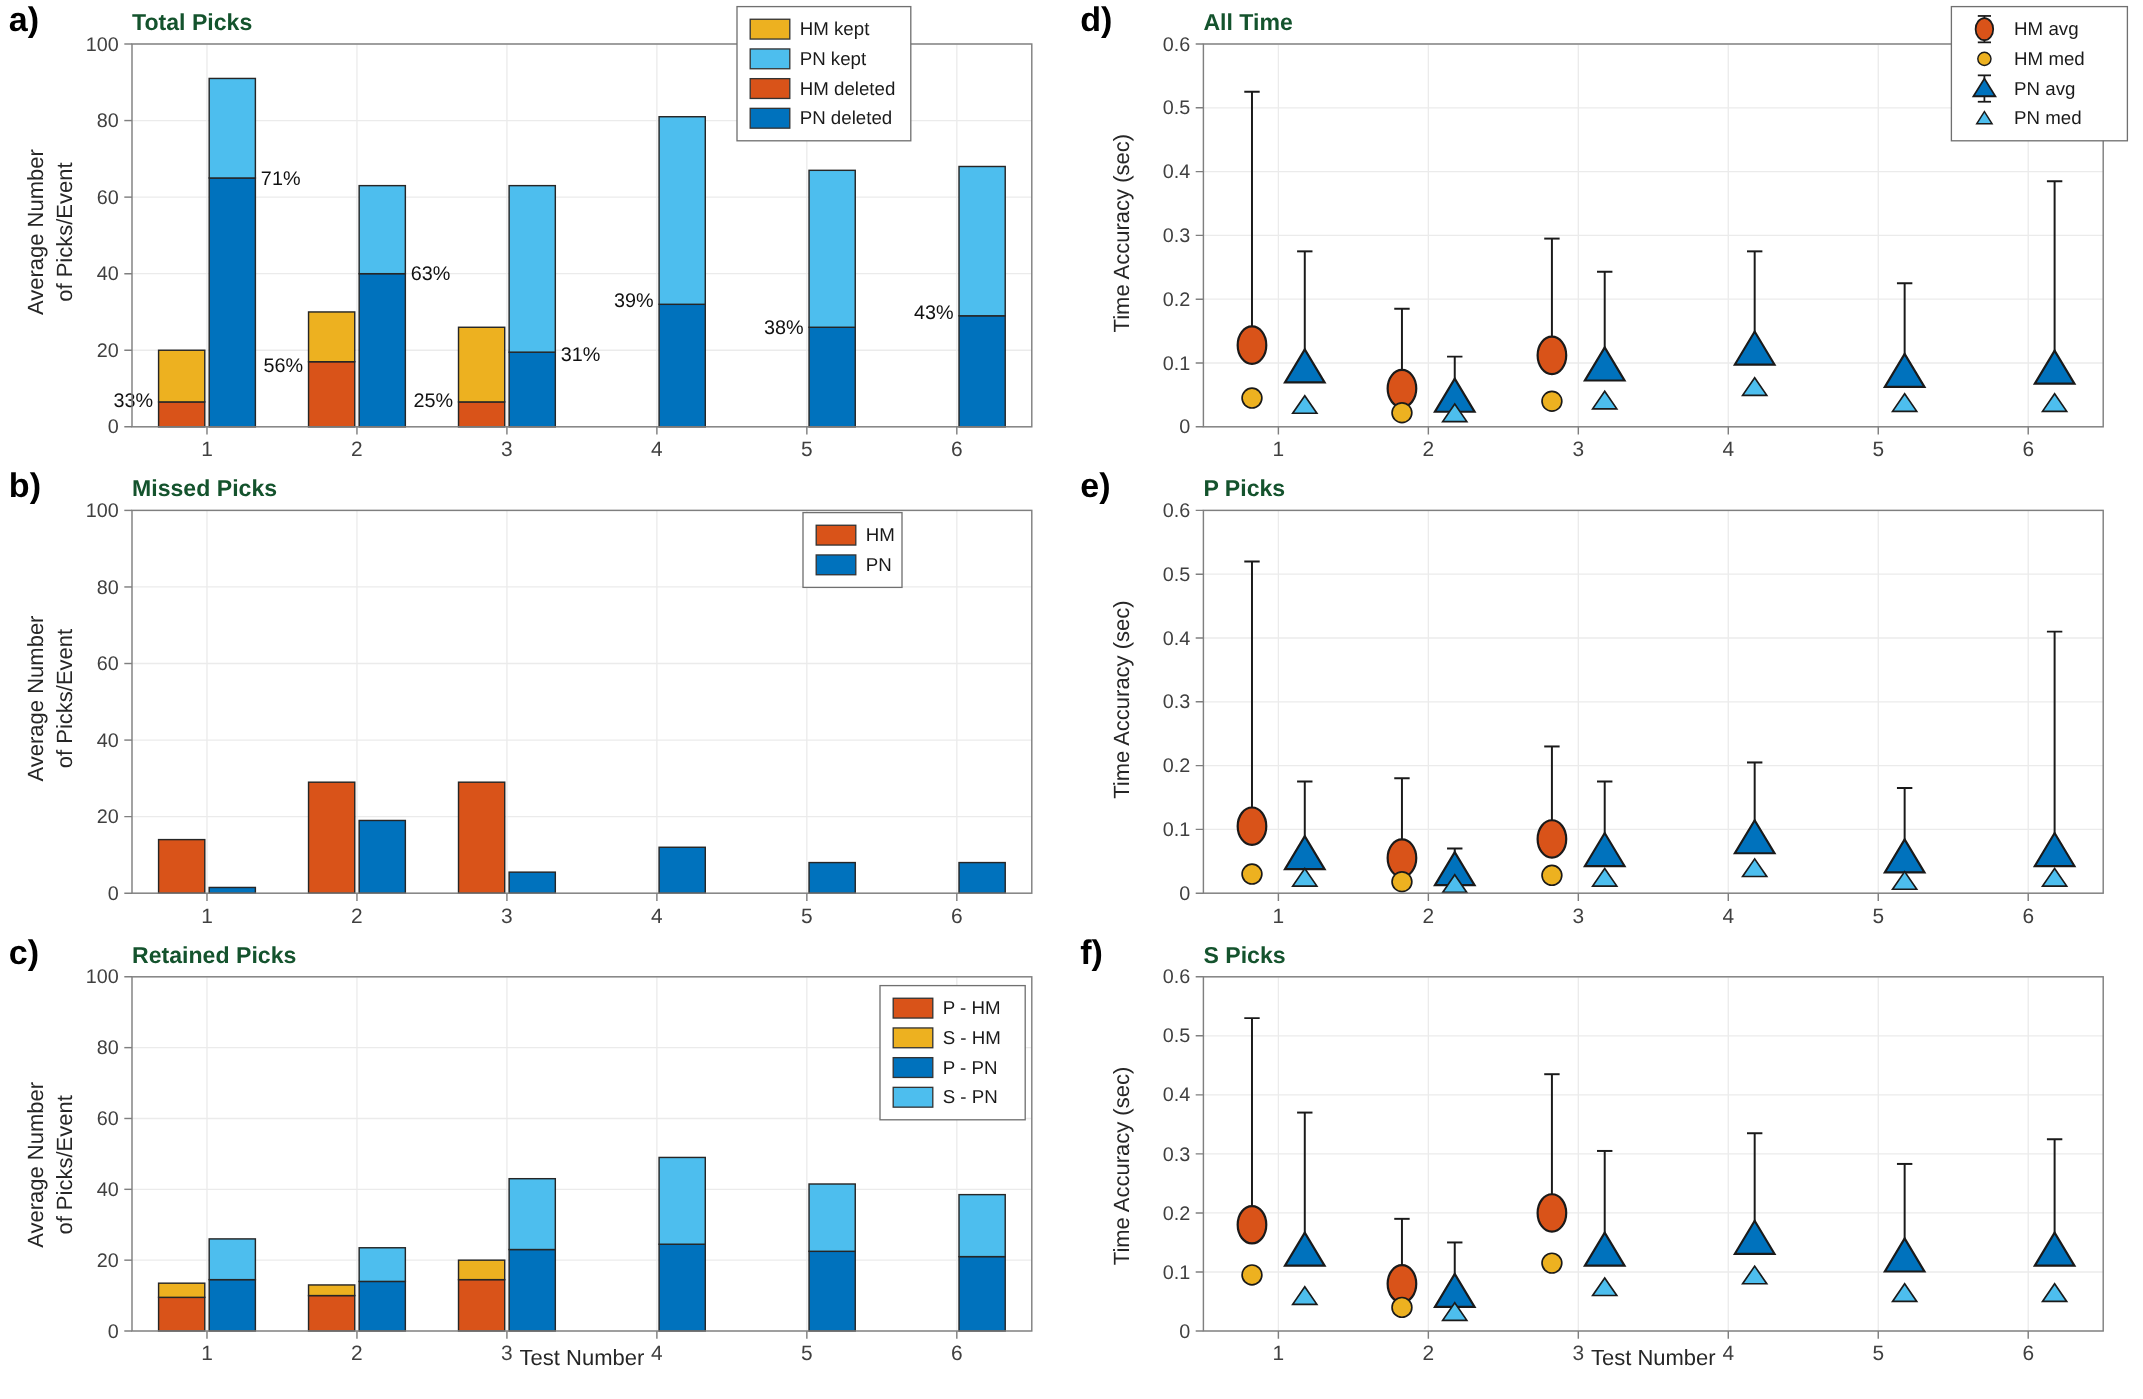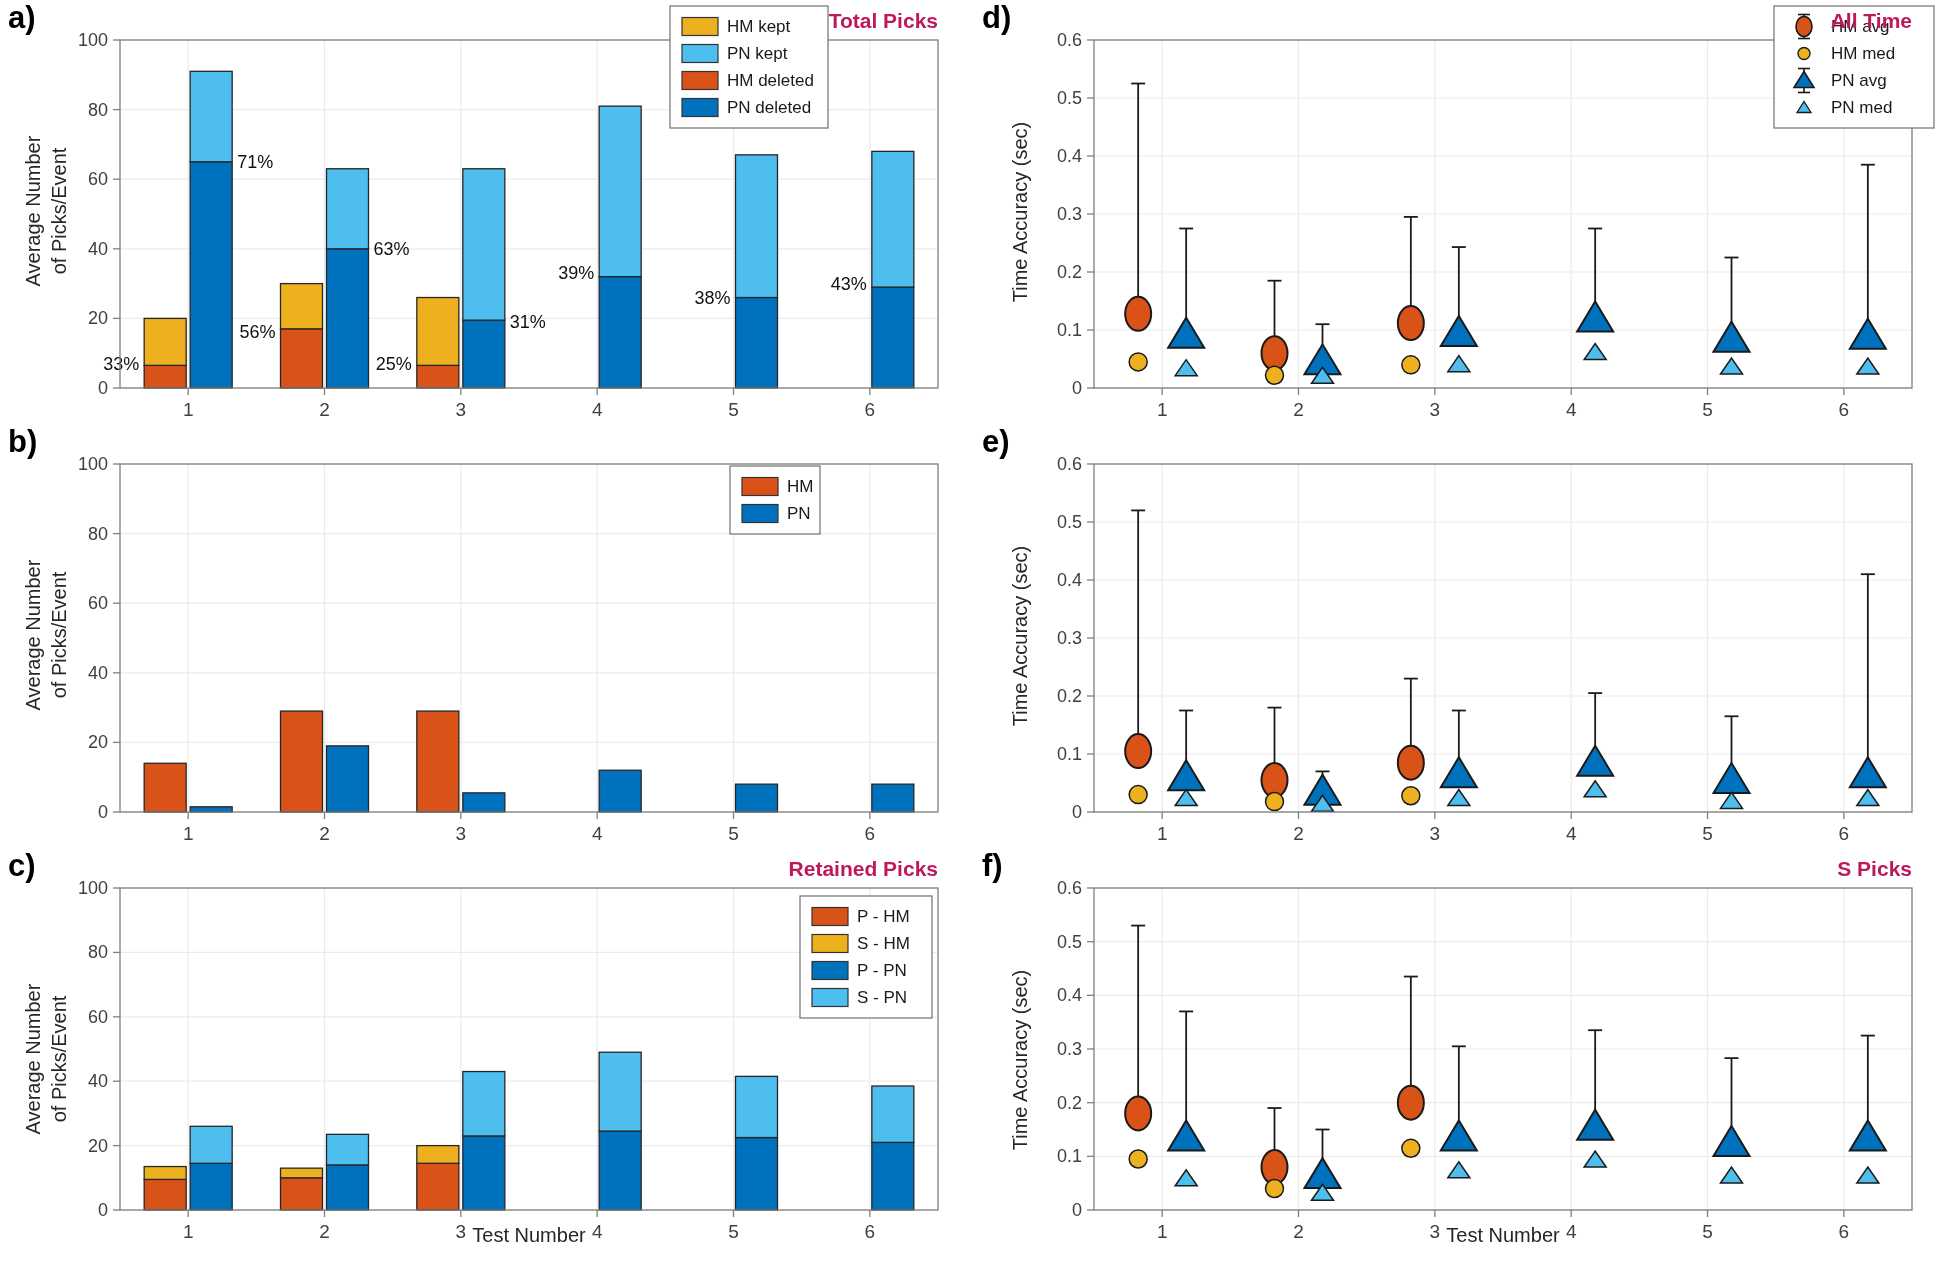--- a/index.html
+++ b/index.html
@@ -1,22 +1,22 @@
 <!DOCTYPE html>
 <html><head>
 <meta charset="utf-8">
 <style>
   html,body{margin:0;padding:0;background:#ffffff;}
   body{width:1948px;height:1272px;position:relative;overflow:hidden;
        font-family:"Liberation Sans",sans-serif;}
   .panel{position:absolute;width:974px;height:424px;}
   .panel svg{position:absolute;left:0;top:0;}
   .panel-letter{position:absolute;left:8px;top:0px;font-size:31px;font-weight:bold;color:#000;}
-  .title{position:absolute;left:120px;width:818px;top:9px;text-align:right;
-         font-size:21px;font-weight:bold;color:#be185d;}
+  .title{position:absolute;left:120px;width:818px;top:9px;text-align:left;
+         font-size:21px;font-weight:bold;color:#14532d;}
   .ylabel{position:absolute;width:340px;left:-124px;transform:rotate(-90deg);
           text-align:center;font-size:20px;color:#262626;}
   .ylabel.two{top:calc(50% - 27px);line-height:26px;}
   .ylabel.one{top:calc(50% - 13px);line-height:26px;}
   .xlabel{position:absolute;left:120px;width:818px;top:376px;text-align:center;
           font-size:20px;color:#262626;}
   svg text{font-family:"Liberation Sans",sans-serif;}
 </style>
 </head>
 <body>
@@ -168,20 +168,21 @@
       </g>
       <g>
         <rect x="730" y="42" width="90" height="68" fill="#ffffff" stroke="#707070" stroke-width="1.2"></rect>
         <rect x="742" y="53.5" width="36" height="18" fill="#D95319" stroke="#333333" stroke-width="1.2"></rect>
         <text x="787" y="62.5" font-size="17" fill="#1a1a1a" dominant-baseline="central">HM</text>
         <rect x="742" y="80.5" width="36" height="18" fill="#0072BD" stroke="#333333" stroke-width="1.2"></rect>
         <text x="787" y="89.5" font-size="17" fill="#1a1a1a" dominant-baseline="central">PN</text>
       </g>
     </svg>
   <div class="panel-letter">b)</div>
+  <div class="title">Missed Picks</div>
   <div class="ylabel two"><span>Average Number</span><br><span>of Picks/Event</span></div>
 </div>
 
 <div class="panel" style="left:0;top:848px">
   <svg id="svg-2" width="974" height="424">
       <g>
         <line x1="120" y1="362" x2="938" y2="362" stroke="#EBEBEB" stroke-width="1.2"></line>
         <line x1="120" y1="297.6" x2="938" y2="297.6" stroke="#EBEBEB" stroke-width="1.2"></line>
         <line x1="120" y1="233.2" x2="938" y2="233.2" stroke="#EBEBEB" stroke-width="1.2"></line>
         <line x1="120" y1="168.8" x2="938" y2="168.8" stroke="#EBEBEB" stroke-width="1.2"></line>
@@ -445,20 +446,21 @@
         <text x="460.83333333333337" y="402" font-size="19" fill="#404040" text-anchor="middle" dominant-baseline="hanging">3</text>
         <line x1="597.1666666666667" y1="388" x2="597.1666666666667" y2="395" stroke="#7F7F7F" stroke-width="1.3"></line>
         <text x="597.1666666666667" y="402" font-size="19" fill="#404040" text-anchor="middle" dominant-baseline="hanging">4</text>
         <line x1="733.5" y1="388" x2="733.5" y2="395" stroke="#7F7F7F" stroke-width="1.3"></line>
         <text x="733.5" y="402" font-size="19" fill="#404040" text-anchor="middle" dominant-baseline="hanging">5</text>
         <line x1="869.8333333333334" y1="388" x2="869.8333333333334" y2="395" stroke="#7F7F7F" stroke-width="1.3"></line>
         <text x="869.8333333333334" y="402" font-size="19" fill="#404040" text-anchor="middle" dominant-baseline="hanging">6</text>
       </g>
     </svg>
   <div class="panel-letter">e)</div>
+  <div class="title">P Picks</div>
   <div class="ylabel one"><span>Time Accuracy (sec)</span></div>
 </div>
 
 <div class="panel" style="left:974px;top:848px">
   <svg id="svg-5" width="974" height="424">
       <g>
         <line x1="120" y1="362" x2="938" y2="362" stroke="#EBEBEB" stroke-width="1.2"></line>
         <line x1="120" y1="308.3333333333333" x2="938" y2="308.3333333333333" stroke="#EBEBEB" stroke-width="1.2"></line>
         <line x1="120" y1="254.66666666666666" x2="938" y2="254.66666666666666" stroke="#EBEBEB" stroke-width="1.2"></line>
         <line x1="120" y1="201" x2="938" y2="201" stroke="#EBEBEB" stroke-width="1.2"></line>

